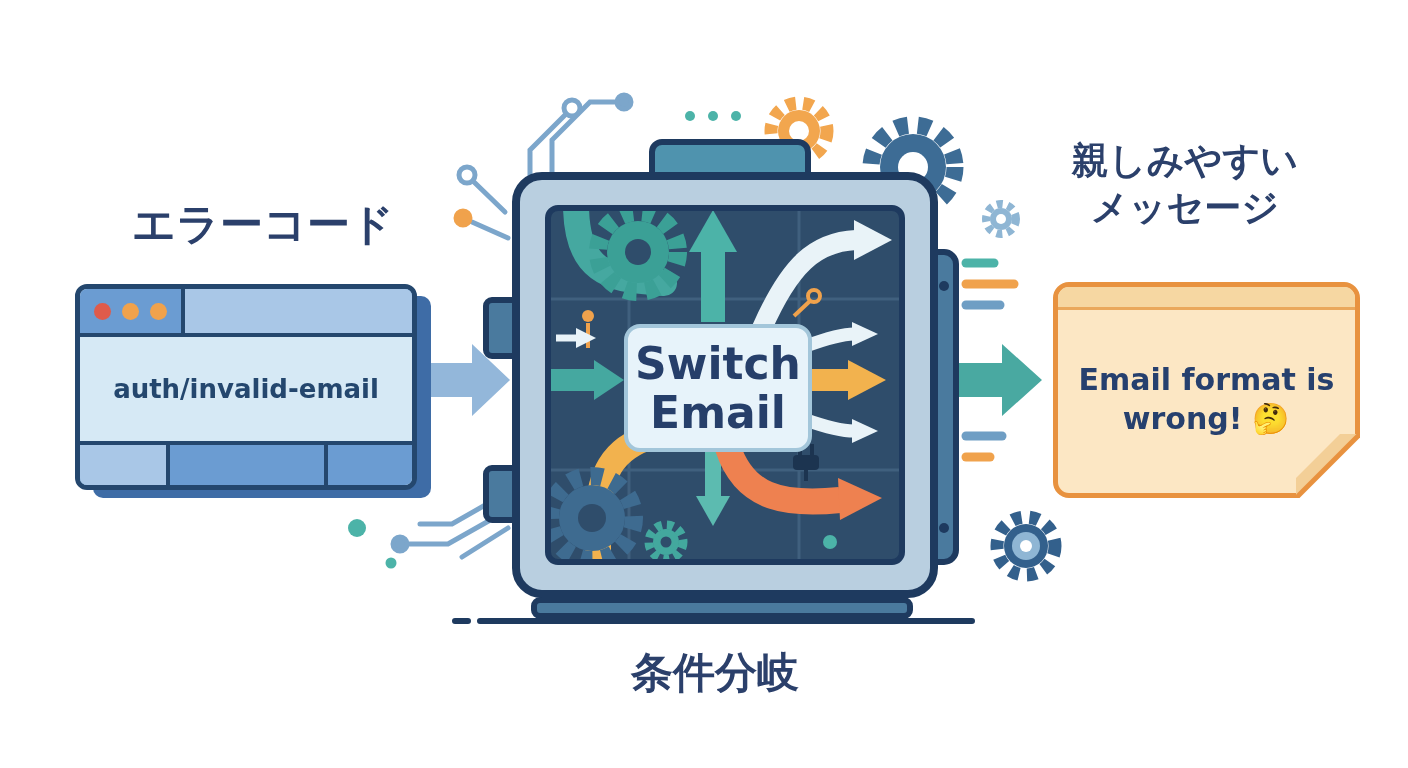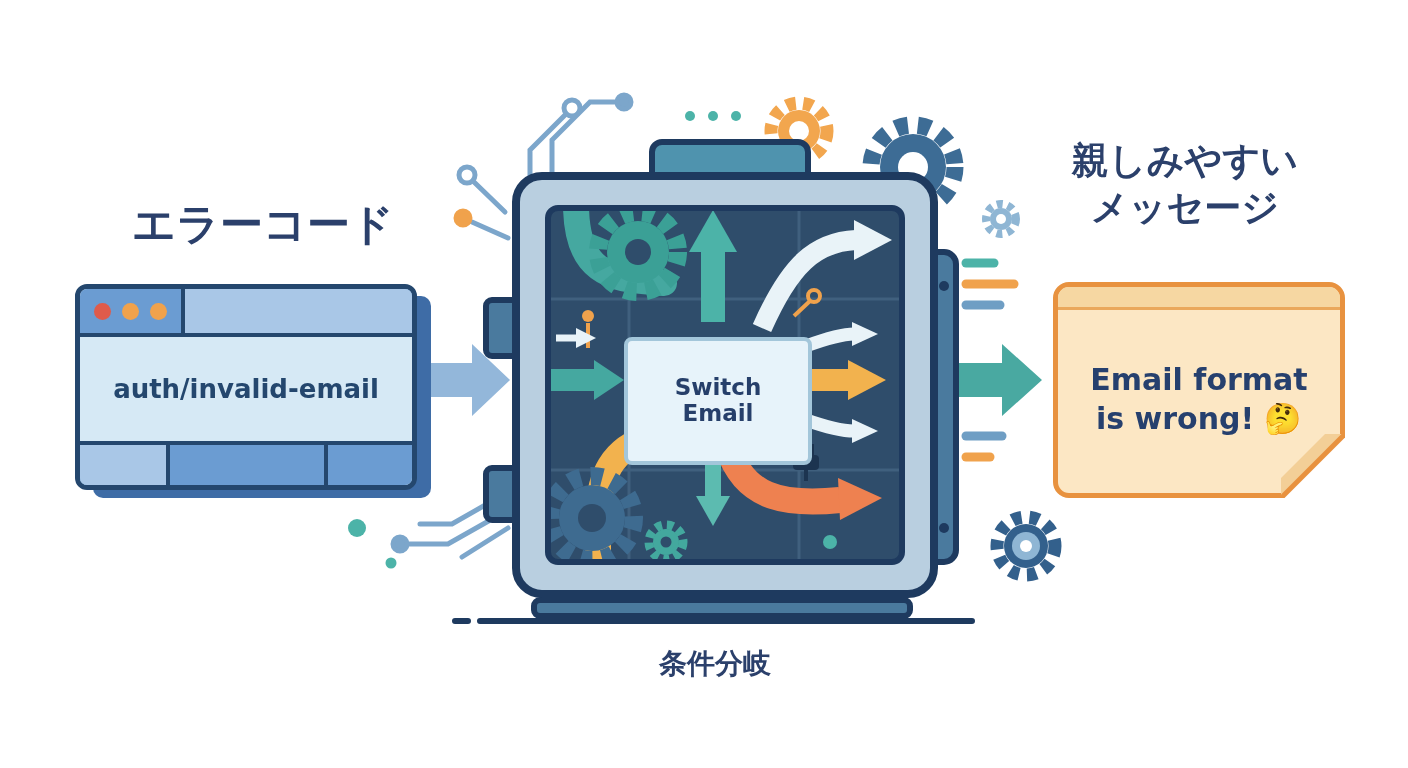--- a/index.html
+++ b/index.html
@@ -6,51 +6,52 @@
   body{
     width:1408px;height:768px;position:relative;overflow:hidden;
     background:#ffffff;font-family:"DejaVu Sans",sans-serif;
   }
   .stage{position:absolute;inset:0;width:1408px;height:768px;}
   svg.art{position:absolute;left:0;top:0;}
   .abs{position:absolute;}
 
   .heading-left{left:132px;top:196px;font-size:43px;font-weight:700;color:#2b406b;}
   .heading-right{left:1028px;top:137px;width:314px;text-align:center;font-size:37px;font-weight:700;color:#2b406b;line-height:1.28;}
-  .caption-bottom{left:562px;top:645px;width:306px;text-align:center;font-size:28px;font-weight:700;color:#2b406b;}
+  .caption-bottom{left:562px;top:645px;width:306px;text-align:center;font-size:42px;font-weight:700;color:#2b406b;}
 
   .browser{
     left:75px;top:284px;width:332px;height:196px;
     border:5px solid #24476e;border-radius:12px;background:#d6e9f5;
     box-shadow:16px 10px 0 -2px #3e6ca6;
     display:flex;flex-direction:column;overflow:hidden;
   }
   .browser-header{height:44px;flex:0 0 auto;background:#6b9cd2;border-bottom:4px solid #24476e;display:flex;align-items:center;}
   .dots{display:flex;gap:11px;padding:0 14px;align-items:center;}
   .dot{width:17px;height:17px;border-radius:50%;}
   .dot-red{background:#df5b4b;}
   .dot-orange{background:#f0a24c;}
   .header-seg{flex:1;height:100%;background:#a9c7e7;border-left:4px solid #24476e;}
   .browser-body{flex:1;display:flex;align-items:center;justify-content:center;font-size:26px;font-weight:700;color:#24476e;white-space:nowrap;}
   .browser-footer{height:40px;flex:0 0 auto;background:#6b9cd2;border-top:4px solid #24476e;display:flex;}
   .footer-seg1{width:86px;background:#a9c7e7;border-right:4px solid #24476e;}
   .footer-seg2{flex:1;border-right:4px solid #24476e;}
   .footer-seg3{width:84px;}
 
   .switch-box{
-    left:624px;top:337px;width:180px;height:120px;
-    background:#e7f3fa;border:4px solid #a3c6da;border-radius:8px;
+    left:624px;top:324px;width:180px;height:120px;
+    background:#e7f3fa;border:4px solid #a3c6da;border-radius:16px;
     display:flex;flex-direction:column;align-items:center;justify-content:center;
-    font-size:23px;font-weight:700;color:#263f6a;line-height:1.12;
+    font-size:44px;font-weight:700;color:#263f6a;line-height:1.12;
   }
 
   .note{
     left:1053px;top:282px;width:282px;height:206px;
     border:5px solid #e8923f;border-radius:16px;border-bottom-right-radius:0;
     background:#fce7c4;
+    padding-left:15px;
   }
   .note-strip{position:absolute;top:0;left:0;right:0;height:20px;background:#f6d7a2;border-bottom:3px solid #eaa85c;border-radius:11px 11px 0 0;}
   .note-text{position:absolute;left:14px;right:14px;top:28px;bottom:10px;display:flex;align-items:center;justify-content:center;text-align:center;font-size:30px;font-weight:700;color:#26406e;line-height:1.3;}
   .note-fold{position:absolute;right:-5px;bottom:-5px;width:64px;height:64px;}
 </style>
 </head>
 <body>
 
 <div class="stage">
 

